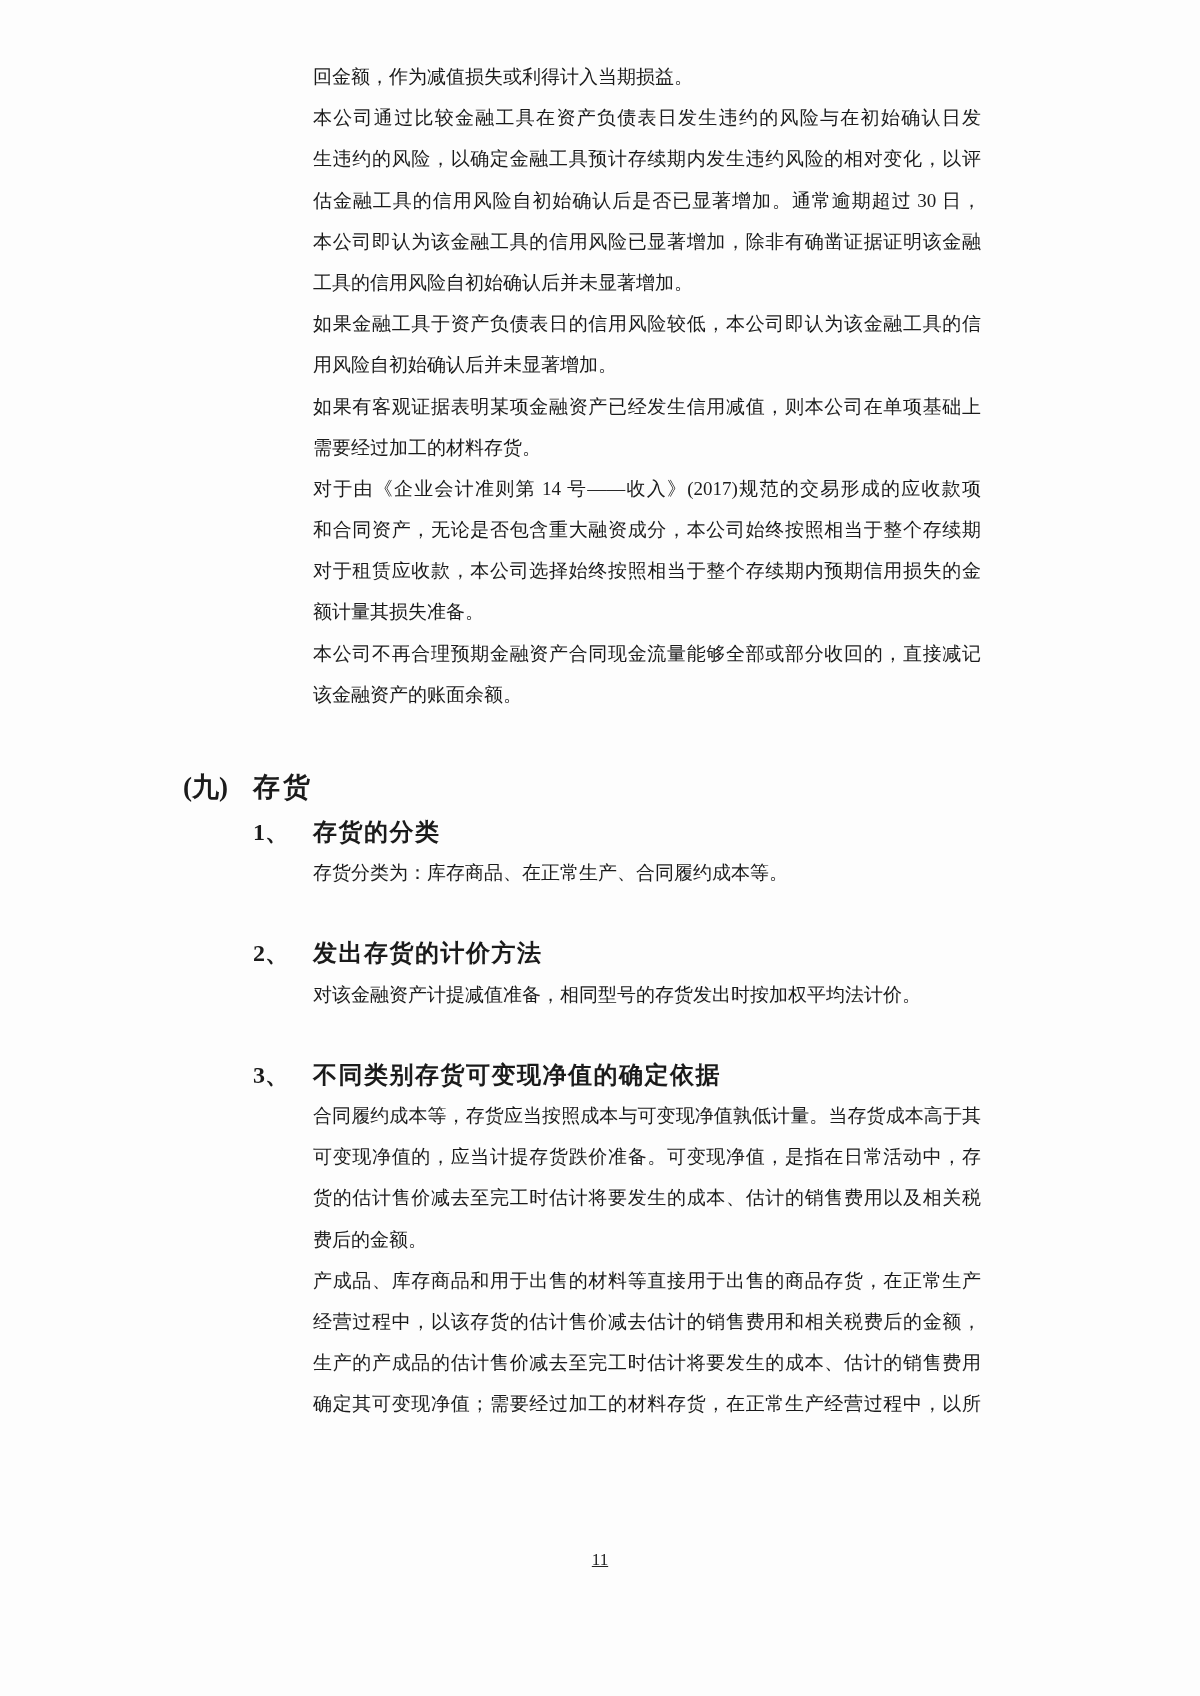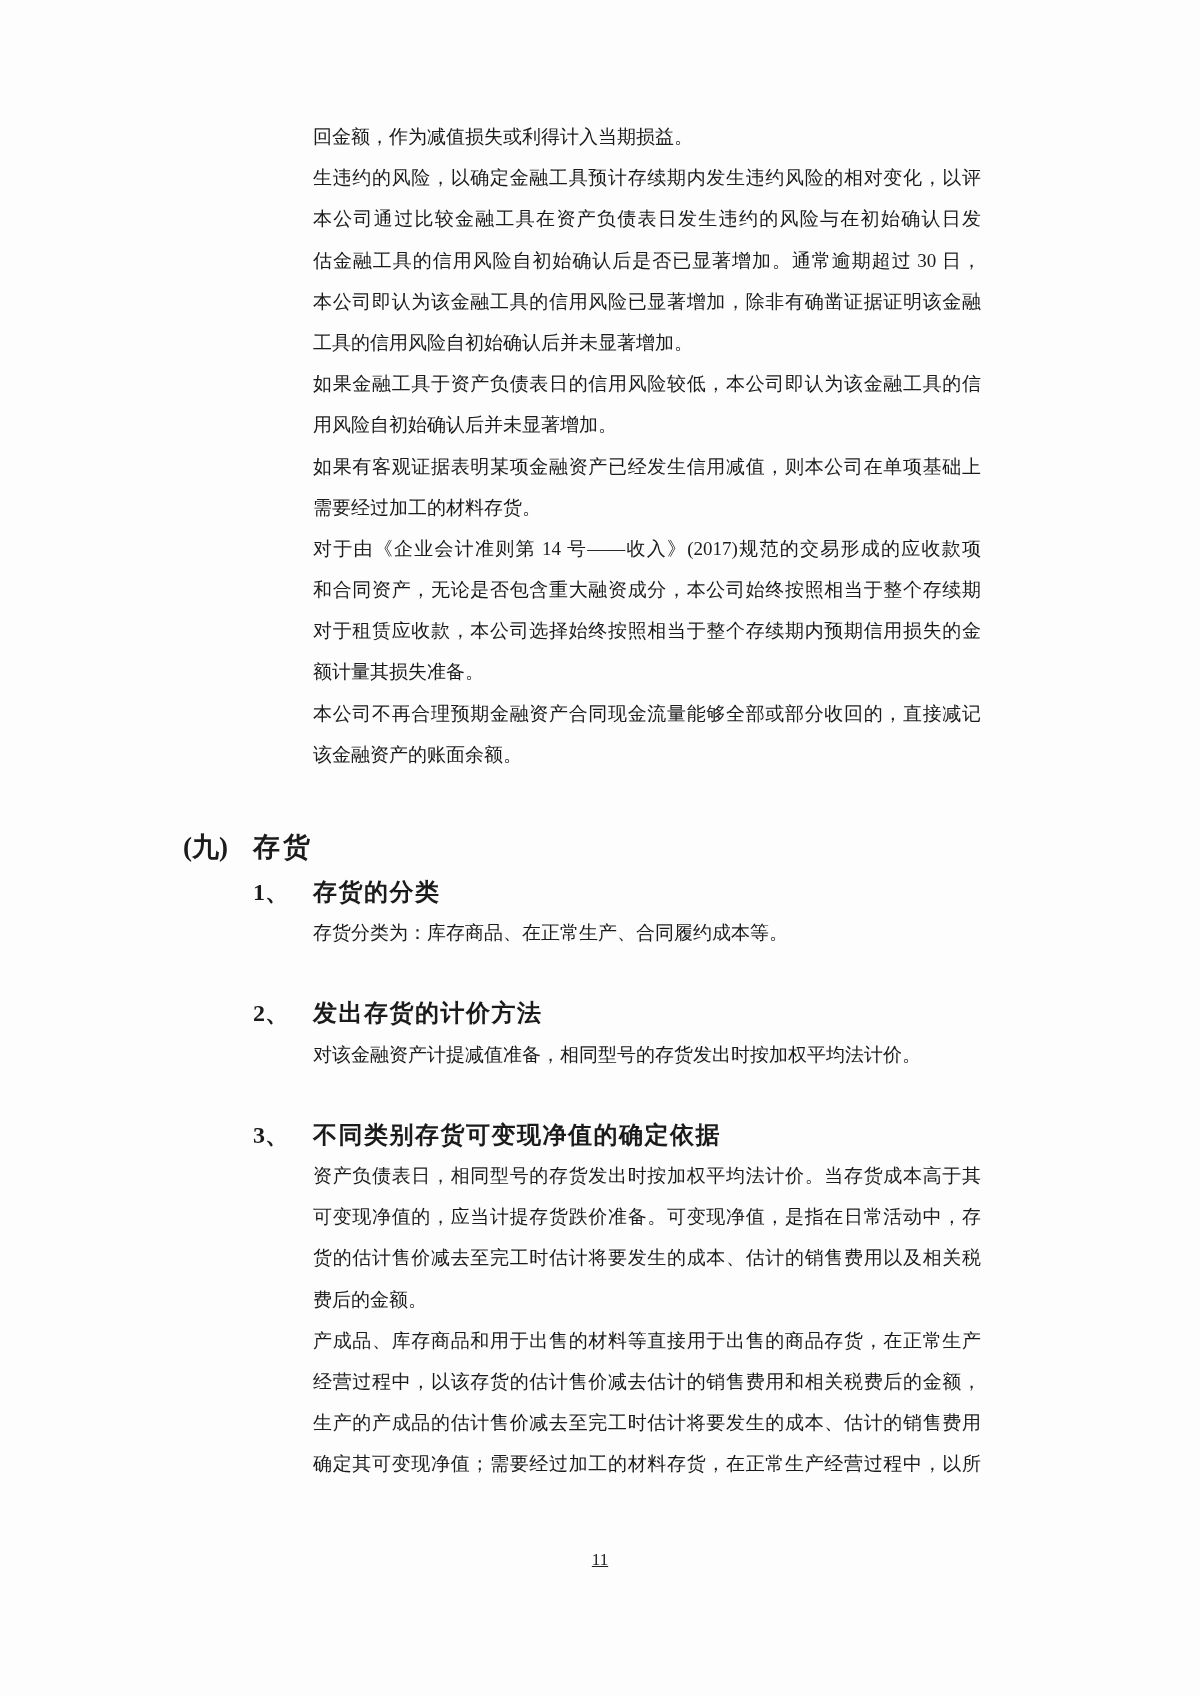--- a/index.html
+++ b/index.html
@@ -5,21 +5,21 @@
   * { margin: 0; padding: 0; box-sizing: border-box; }
   html, body { background: #ffffff; }
   .page {
     position: relative;
     width: 1200px;
     height: 1696px;
     background: #fdfdfd;
     color: #1b1b1b;
     font-family: "Liberation Serif", "DejaVu Serif", serif;
     overflow: hidden;
-    padding-top: 116px;
+    padding-top: 56px;
   }
   .textcol {
     margin-left: 313px;
     width: 668px;
   }
   .line {
     height: 41.2px;
     line-height: 41.2px;
     font-size: 19px;
     text-align: justify;
@@ -75,22 +75,22 @@
     text-decoration: underline;
   }
 </style>
 </head>
 <body>
 
 <div class="page">
 
   <div class="textcol" id="intro-block">
       <div class="line end">回金额，作为减值损失或利得计入当期损益。</div>
+      <div class="line">本公司通过比较金融工具在资产负债表日发生违约的风险与在初始确认日发</div>
       <div class="line">生违约的风险，以确定金融工具预计存续期内发生违约风险的相对变化，以评</div>
-      <div class="line">本公司通过比较金融工具在资产负债表日发生违约的风险与在初始确认日发</div>
       <div class="line">估金融工具的信用风险自初始确认后是否已显著增加。通常逾期超过 30 日，</div>
       <div class="line">本公司即认为该金融工具的信用风险已显著增加，除非有确凿证据证明该金融</div>
       <div class="line end">工具的信用风险自初始确认后并未显著增加。</div>
       <div class="line">如果金融工具于资产负债表日的信用风险较低，本公司即认为该金融工具的信</div>
       <div class="line end">用风险自初始确认后并未显著增加。</div>
       <div class="line">如果有客观证据表明某项金融资产已经发生信用减值，则本公司在单项基础上</div>
       <div class="line end">需要经过加工的材料存货。</div>
       <div class="line">对于由《企业会计准则第 14 号——收入》(2017)规范的交易形成的应收款项</div>
       <div class="line">和合同资产，无论是否包含重大融资成分，本公司始终按照相当于整个存续期</div>
       <div class="line">对于租赁应收款，本公司选择始终按照相当于整个存续期内预期信用损失的金</div>
@@ -111,21 +111,21 @@
         <div class="line end">存货分类为：库存商品、在正常生产、合同履约成本等。</div>
       </div>
       <div class="sub-gap"></div>
       <div class="sub-header"><span class="sub-num">2、</span><span class="sub-title">发出存货的计价方法</span></div>
       <div class="textcol sub-body">
         <div class="line end">对该金融资产计提减值准备，相同型号的存货发出时按加权平均法计价。</div>
       </div>
       <div class="sub-gap"></div>
       <div class="sub-header"><span class="sub-num">3、</span><span class="sub-title">不同类别存货可变现净值的确定依据</span></div>
       <div class="textcol sub-body">
-        <div class="line">资产负债表日，相同型号的存货发出时按加权平均法计价。当存货成本高于其</div>
+        <div class="line">合同履约成本等，存货应当按照成本与可变现净值孰低计量。当存货成本高于其</div>
         <div class="line">可变现净值的，应当计提存货跌价准备。可变现净值，是指在日常活动中，存</div>
         <div class="line">货的估计售价减去至完工时估计将要发生的成本、估计的销售费用以及相关税</div>
         <div class="line end">费后的金额。</div>
         <div class="line">产成品、库存商品和用于出售的材料等直接用于出售的商品存货，在正常生产</div>
         <div class="line">经营过程中，以该存货的估计售价减去估计的销售费用和相关税费后的金额，</div>
         <div class="line">生产的产成品的估计售价减去至完工时估计将要发生的成本、估计的销售费用</div>
         <div class="line">确定其可变现净值；需要经过加工的材料存货，在正常生产经营过程中，以所</div>
       </div>
     </div>
 

